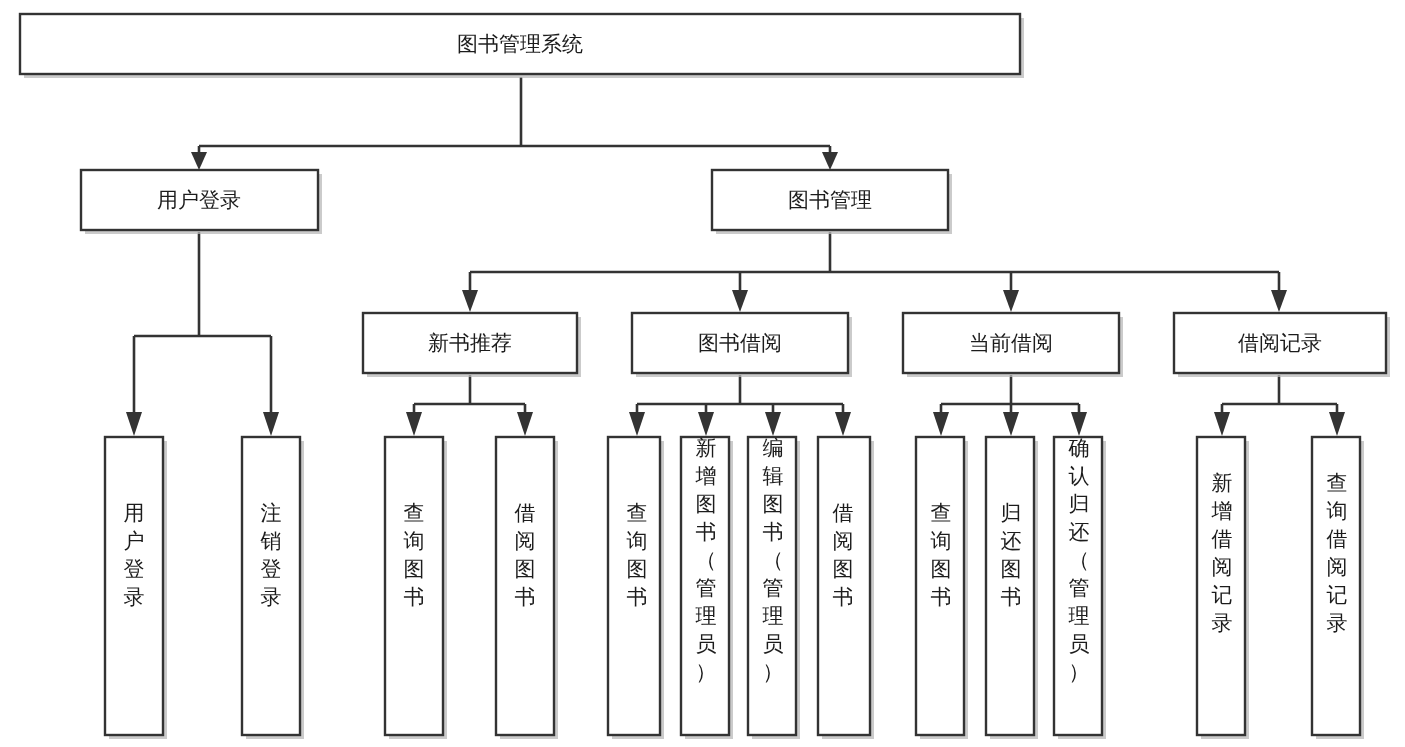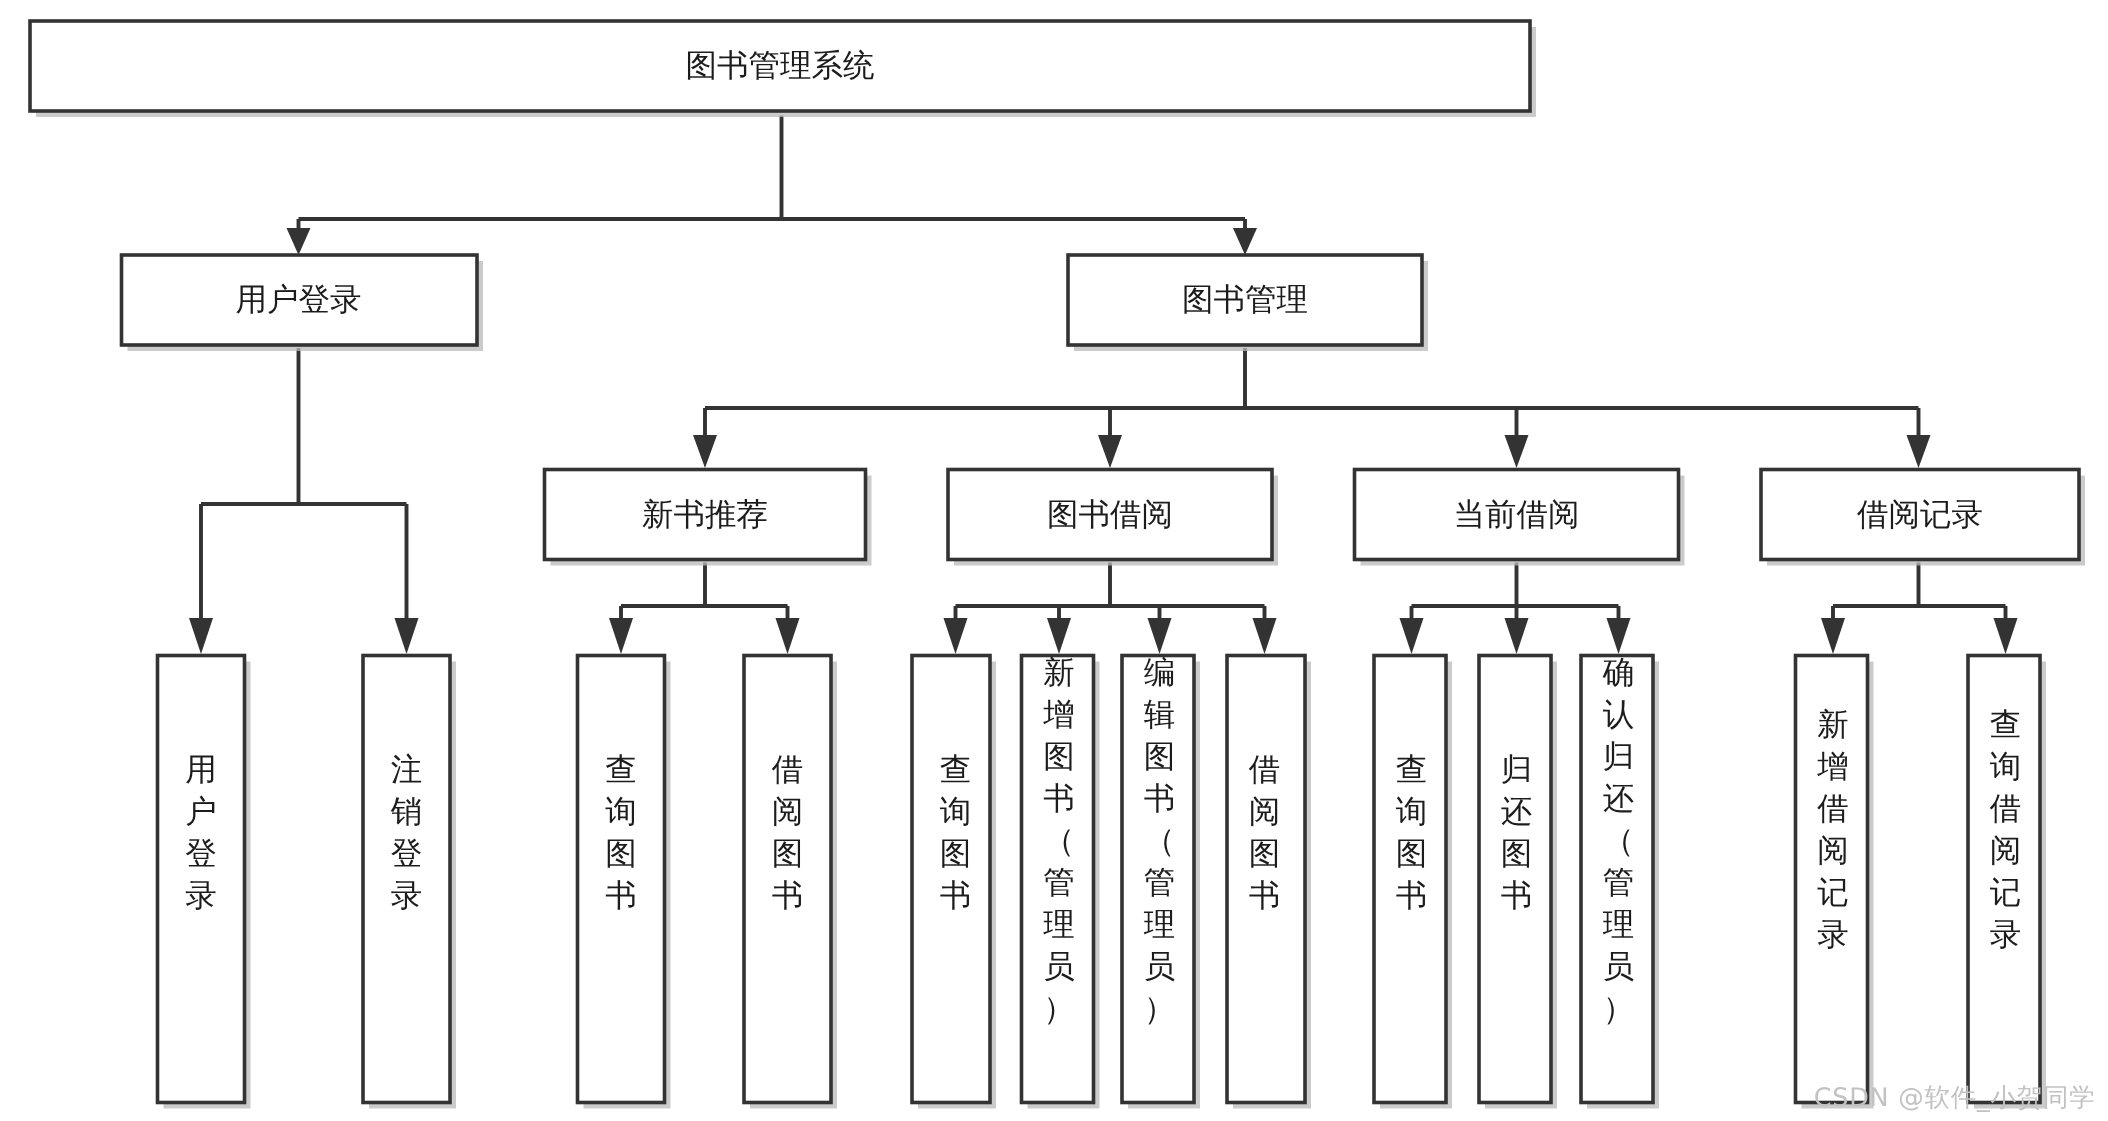--- a/index.html
+++ b/index.html
@@ -261,15 +261,14 @@
       <text class="leaf-label" x="1222" y="490"><tspan x="1222" dy="0">新</tspan><tspan x="1222" dy="28">增</tspan><tspan x="1222" dy="28">借</tspan><tspan x="1222" dy="28">阅</tspan><tspan x="1222" dy="28">记</tspan><tspan x="1222" dy="28">录</tspan></text>
     </g>
     <g>
       <rect class="node-shadow" x="1316" y="441" width="48" height="298"></rect>
       <rect class="node-box" x="1312" y="437" width="48" height="298"></rect>
       <text class="leaf-label" x="1337" y="490"><tspan x="1337" dy="0">查</tspan><tspan x="1337" dy="28">询</tspan><tspan x="1337" dy="28">借</tspan><tspan x="1337" dy="28">阅</tspan><tspan x="1337" dy="28">记</tspan><tspan x="1337" dy="28">录</tspan></text>
     </g>
 
   </svg>
 
-  <div class="watermark">CSDN @软件_小贺同学</div>
 
 </div>
 
 </body></html>

